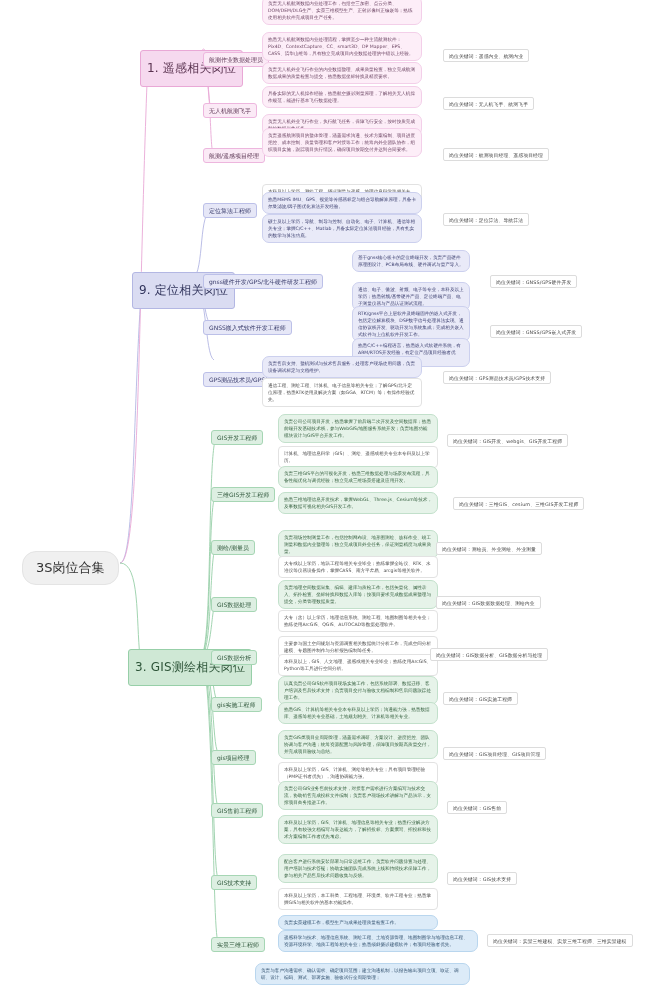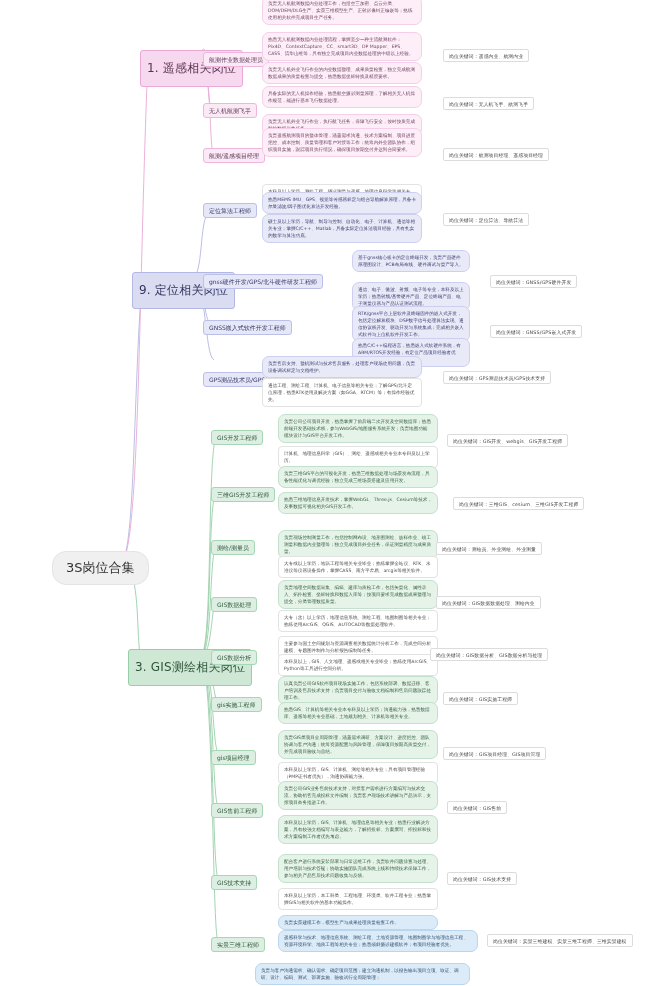--- a/index.html
+++ b/index.html
@@ -83,21 +83,21 @@
       <path d="M200 657 C 214 657 210 597 218 602" stroke="#97cfa8"></path>
       <path d="M200 657 C 214 657 212 650 218 655" stroke="#97cfa8"></path>
       <path d="M200 657 C 214 657 212 697 218 702" stroke="#97cfa8"></path>
       <path d="M200 657 C 214 657 212 747 218 752" stroke="#97cfa8"></path>
       <path d="M200 657 C 214 657 212 800 218 806" stroke="#97cfa8"></path>
       <path d="M200 657 C 214 657 212 870 218 878" stroke="#97cfa8"></path>
       <path d="M200 657 C 214 657 212 935 218 941" stroke="#97cfa8"></path>
     </g>
   </svg>
 
-  <div class="node root" style="left:52px;top:551px;">3S岗位合集</div>
+  <div class="node root" style="left:22px;top:551px;">3S岗位合集</div>
 
   <div class="node lvl1 c1" style="left:140px;top:50px;">1. 遥感相关岗位</div>
 
   <div class="node lvl2 c1" style="left:203px;top:52px;">航测作业数据处理员</div>
   <div class="node lvl3 c1" style="left:262px;top:-4px;width:160px;">负责无人机航测数据内业处理工作，包括空三加密、点云分类、DOM/DEM/DLG生产、实景三维模型生产、正射影像纠正镶嵌等；熟练使用相关软件完成项目生产任务。</div>
   <div class="node lvl3 c1" style="left:262px;top:32px;width:160px;">熟悉无人机航测数据内业处理流程，掌握至少一种主流航测软件：Pix4D、ContextCapture、CC、smart3D、DP Mapper、EPS、CASS、清华山维等，具有独立完成项目内业数据处理的中级以上经验。</div>
   <div class="node lvl3 c1" style="left:262px;top:62px;width:160px;">负责无人机外业飞行作业的内业数据整理、成果质量检查，独立完成航测数据成果的质量检查与提交，熟悉数据坐标转换及精度要求。</div>
   <div class="node lvl3 c1" style="left:262px;top:86px;width:160px;">具备实际的无人机操作经验，熟悉航空摄影测量原理，了解相关无人机操作规范，能进行基本飞行数据处理。</div>
   <div class="node tag" style="left:443px;top:49px;">岗位关键词：遥感内业、航测内业</div>
 

